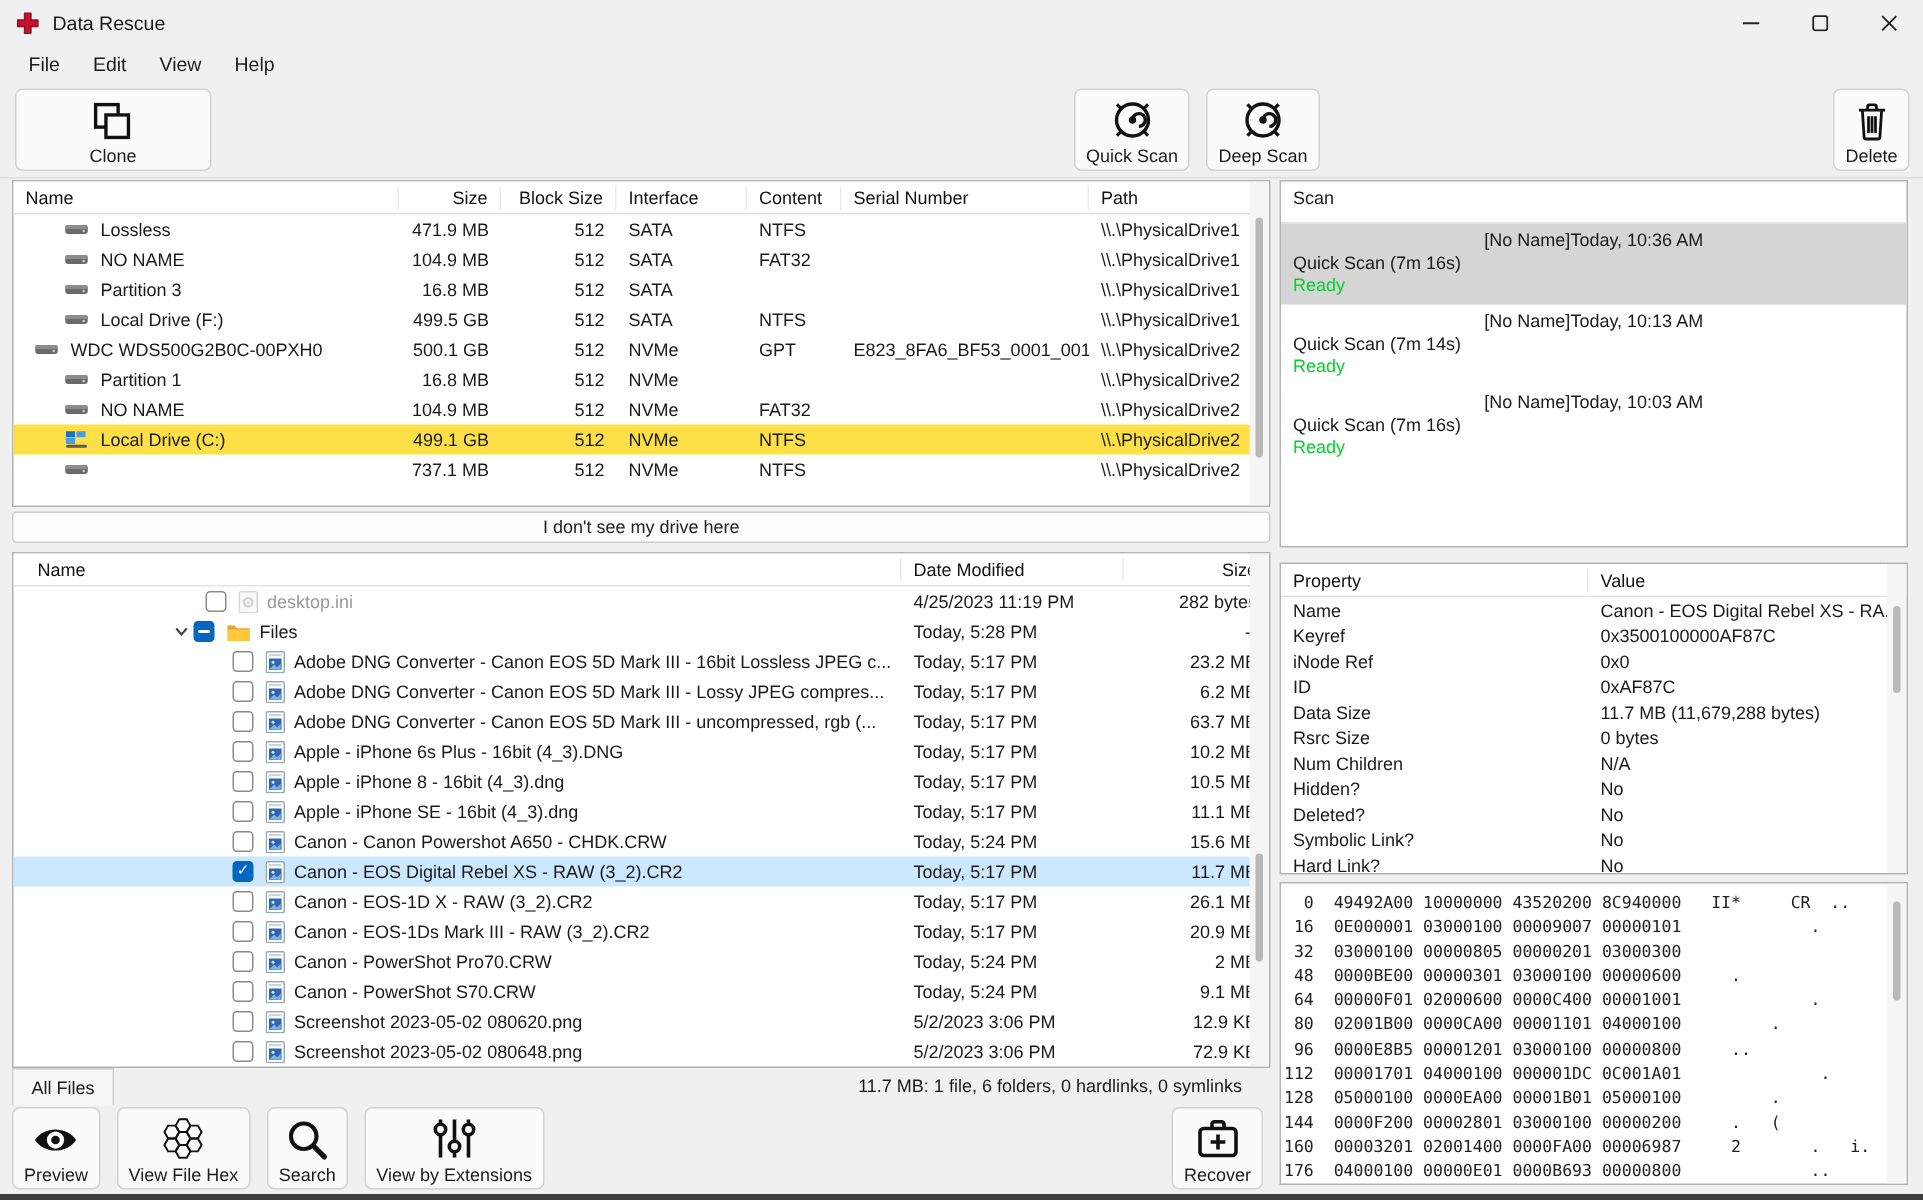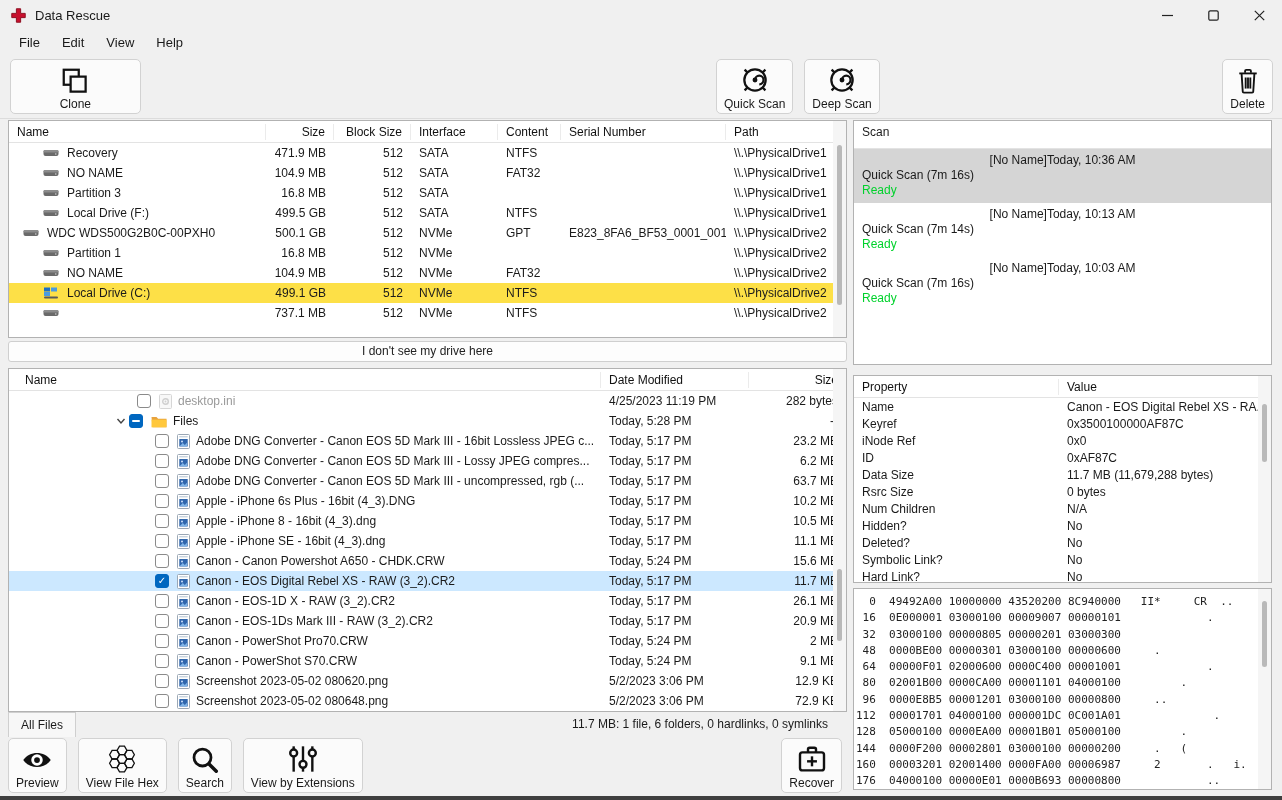--- a/index.html
+++ b/index.html
@@ -230,21 +230,21 @@
     <div id="drive-rows">
         <div class="drive-row">
           <div class="namecell" style="padding-left: 34px;">
             <div style="display: flex;">
               <svg width="16" height="10" viewBox="0 0 16 10">
                 <rect x="0.5" y="2" width="15" height="6" rx="2" fill="#6a6a6a"></rect>
                 <rect x="0.5" y="2" width="15" height="2.6" rx="1.3" fill="#8c8c8c"></rect>
                 <circle cx="12.8" cy="6" r="0.8" fill="#cfcfcf"></circle>
               </svg>
             </div>
-            <div>Recovery</div>
+            <div>Lossless</div>
           </div>
           <div class="right-al">471.9 MB</div>
           <div class="right-al">512</div>
           <div>SATA</div>
           <div>NTFS</div>
           <div></div>
           <div>\\.\PhysicalDrive1</div>
         </div>
         <div class="drive-row">
           <div class="namecell" style="padding-left: 34px;">

